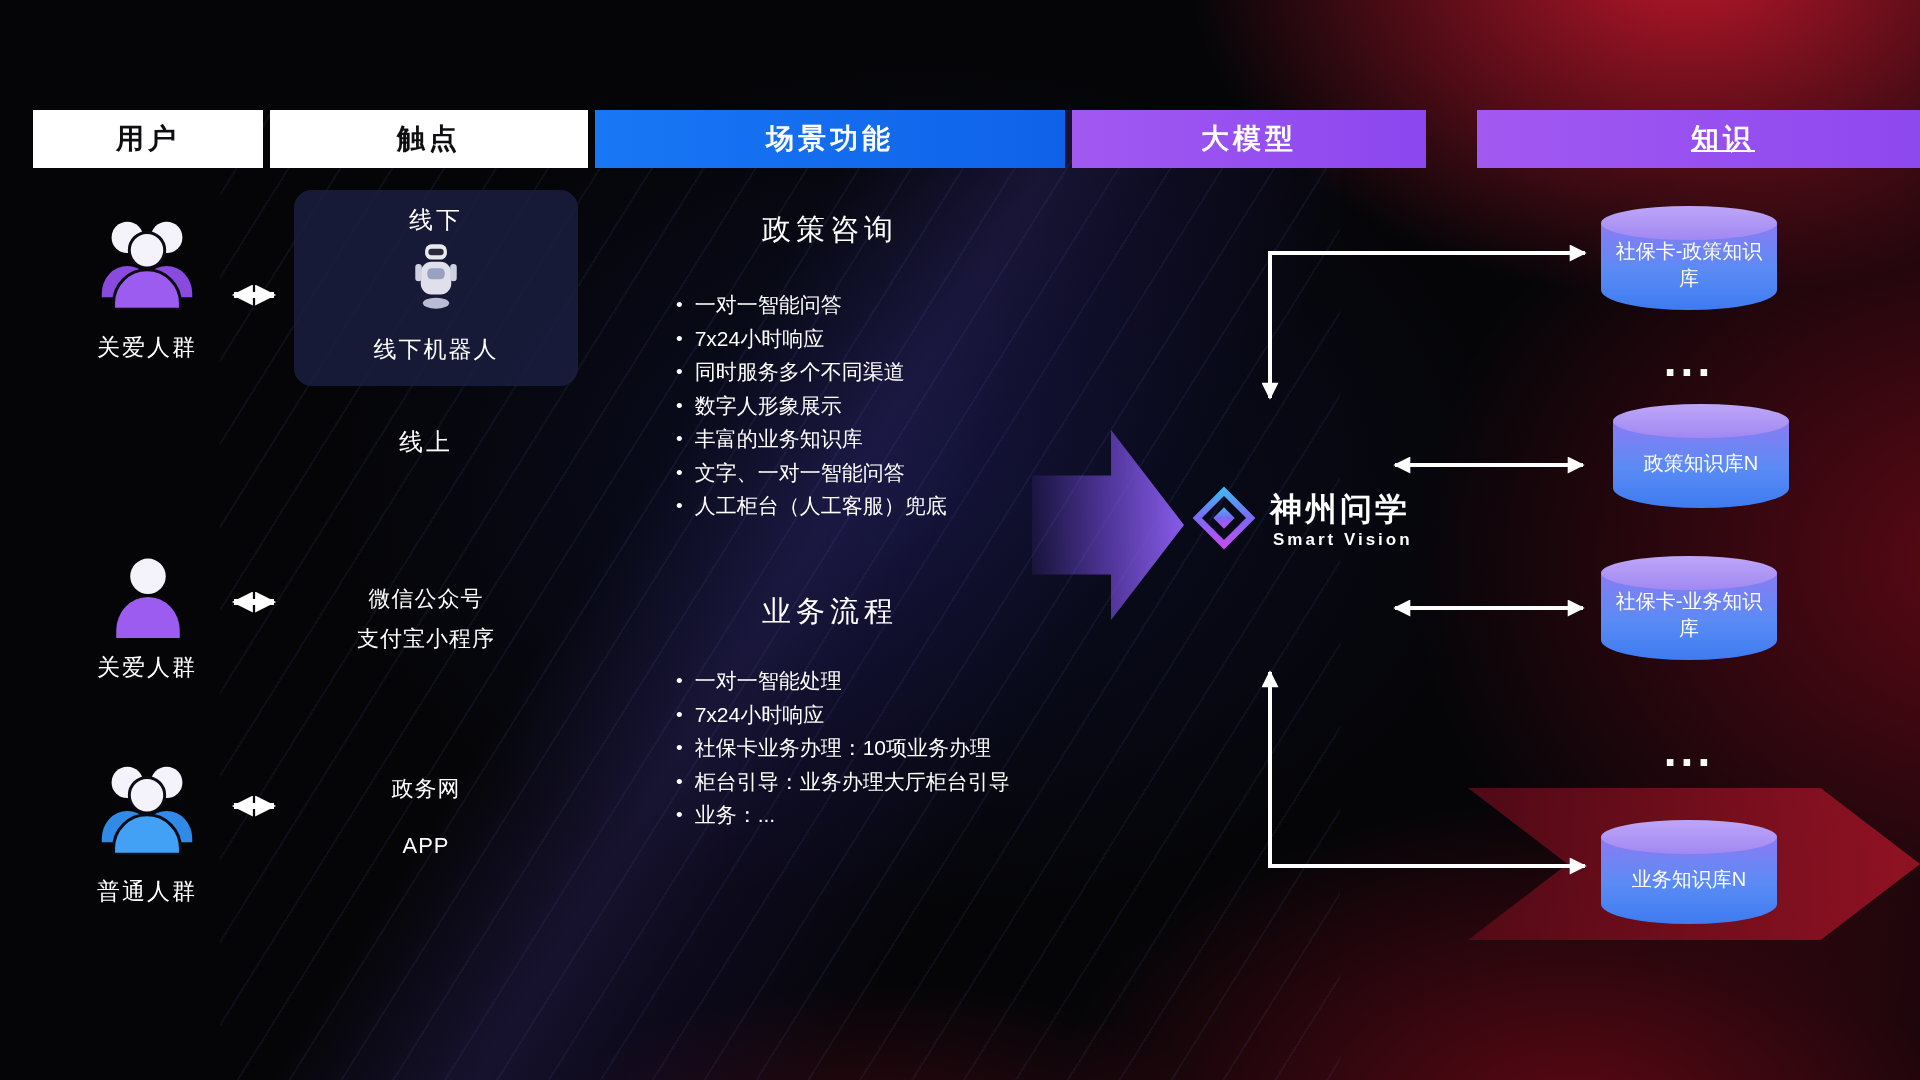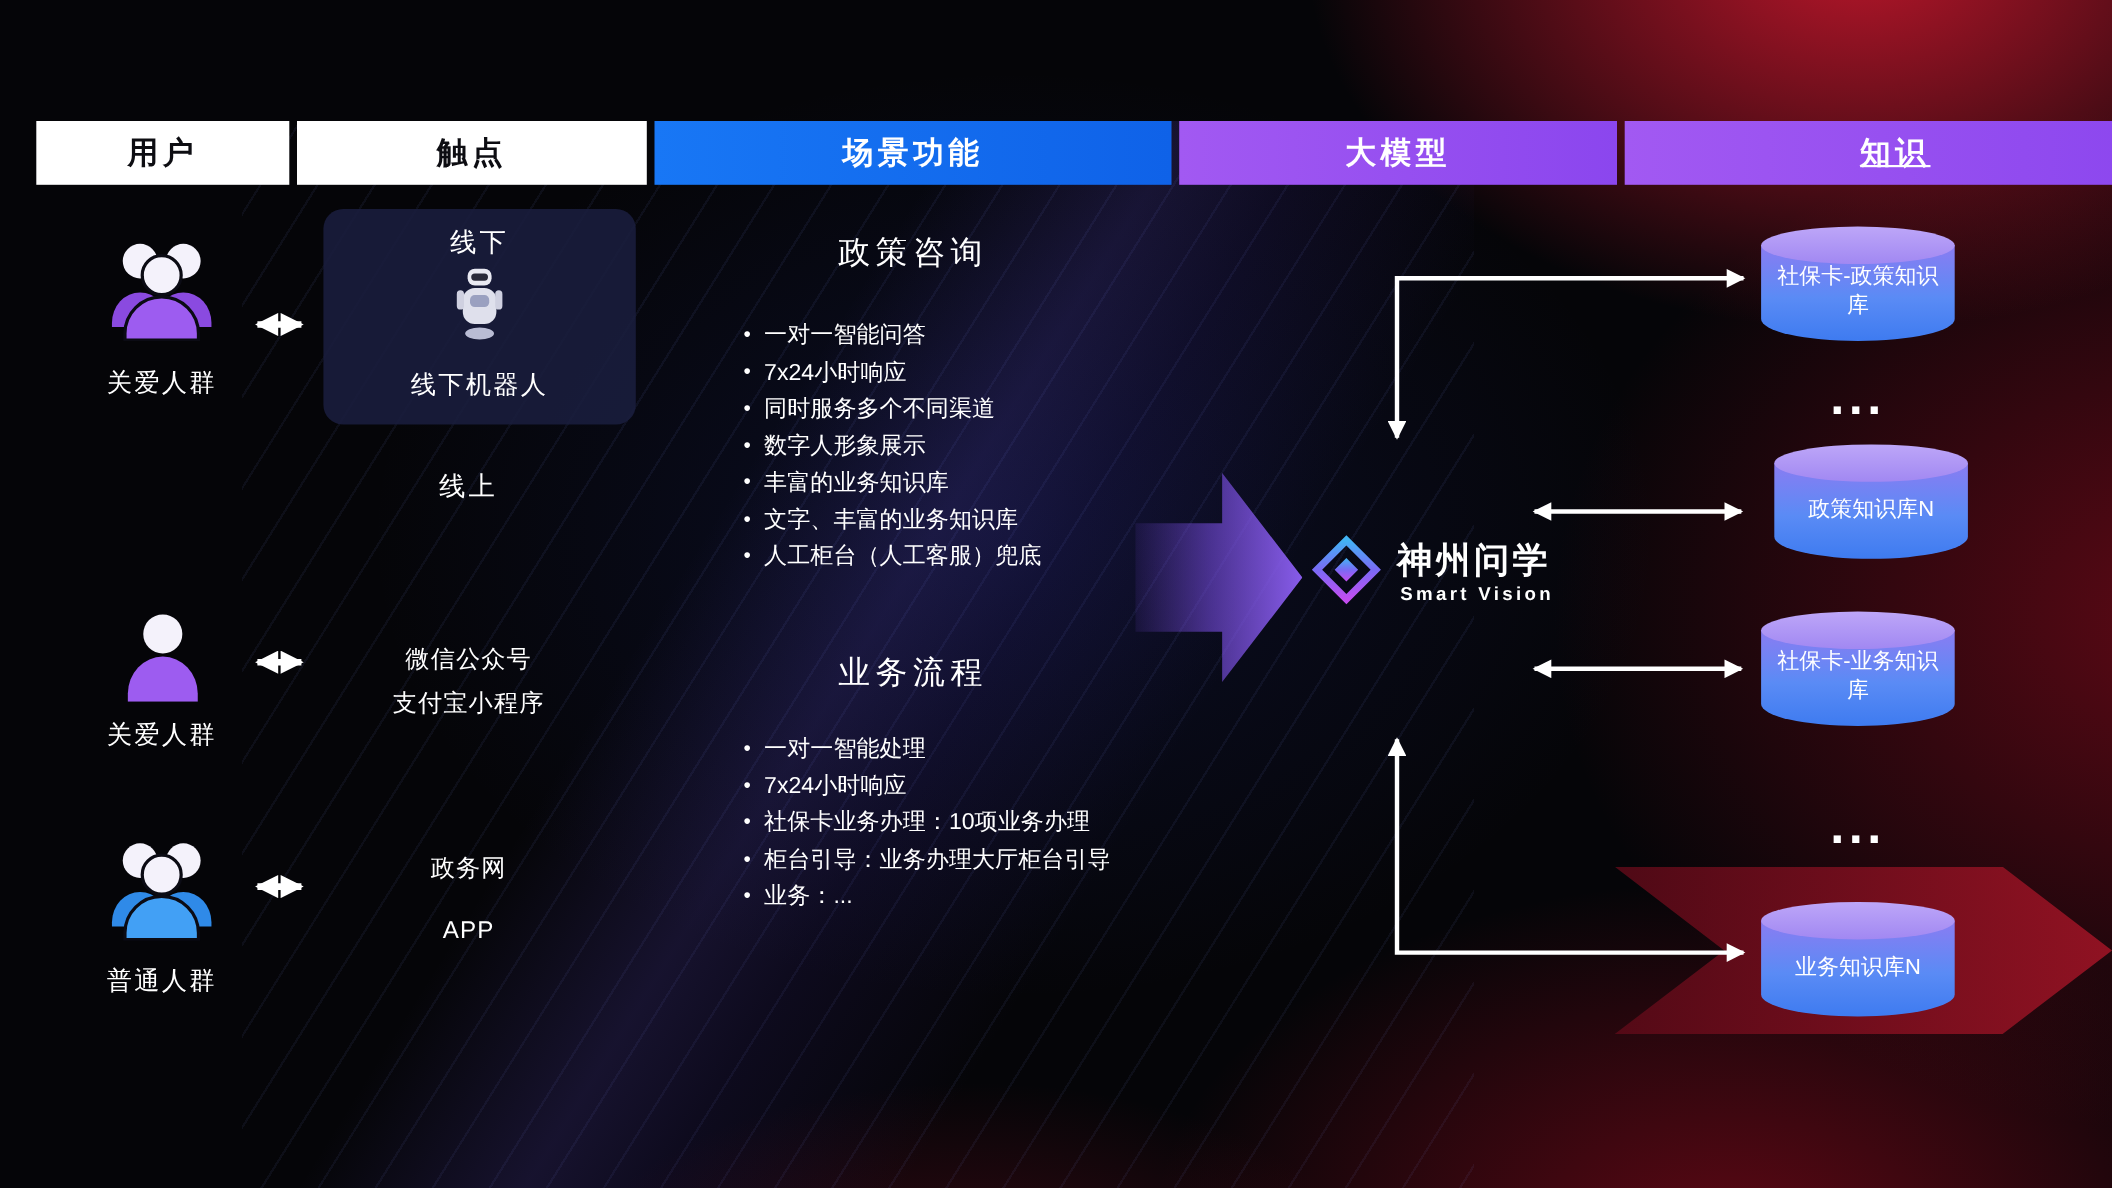--- a/index.html
+++ b/index.html
@@ -88,21 +88,21 @@
 <body>
 
 <div class="stage">
 
   <div class="streaks"></div>
   <div class="red-chevron"></div>
 
   <div class="hdr hdr-white z3" style="left:33px;width:230px;">用户</div>
   <div class="hdr hdr-white z3" style="left:270px;width:318px;">触点</div>
   <div class="hdr hdr-blue z3" style="left:595px;width:470px;">场景功能</div>
-  <div class="hdr hdr-purple z3" style="left:1072px;width:398px;">大模型</div>
+  <div class="hdr hdr-purple z3" style="left:1072px;width:354px;">大模型</div>
   <div class="hdr hdr-purple z3" style="left:1477px;width:492px;text-decoration:underline;">知识</div>
 
   <svg class="arrows-overlay" width="1920" height="1080">
     <defs>
       <marker id="ahE" viewBox="0 0 10 10" markerWidth="20" markerHeight="17" refX="9" refY="5" orient="auto" markerUnits="userSpaceOnUse">
         <path d="M0 0 L10 5 L0 10 z" fill="#ffffff"></path>
       </marker>
       <marker id="ahS" viewBox="0 0 10 10" markerWidth="20" markerHeight="17" refX="9" refY="5" orient="auto-start-reverse" markerUnits="userSpaceOnUse">
         <path d="M0 0 L10 5 L0 10 z" fill="#ffffff"></path>
       </marker>
@@ -181,21 +181,21 @@
     <div class="wlabel" style="left:294px;top:774px;width:264px;font-size:22px;letter-spacing:1px;">政务网</div>
     <div class="wlabel" style="left:294px;top:833px;width:264px;font-size:22px;letter-spacing:1px;">APP</div>
 
     <div class="scene-title" style="top:210px;">政策咨询</div>
     <ul class="scene-list" style="top:289px;">
       <li>一对一智能问答</li>
       <li>7x24小时响应</li>
       <li>同时服务多个不同渠道</li>
       <li>数字人形象展示</li>
       <li>丰富的业务知识库</li>
-      <li>文字、丰富的业务知识库</li>
+      <li>文字、一对一智能问答</li>
       <li>人工柜台（人工客服）兜底</li>
     </ul>
 
     <div class="scene-title" style="top:592px;">业务流程</div>
     <ul class="scene-list" style="top:665px;">
       <li>一对一智能处理</li>
       <li>7x24小时响应</li>
       <li>社保卡业务办理：10项业务办理</li>
       <li>柜台引导：业务办理大厅柜台引导</li>
       <li>业务：...</li>

